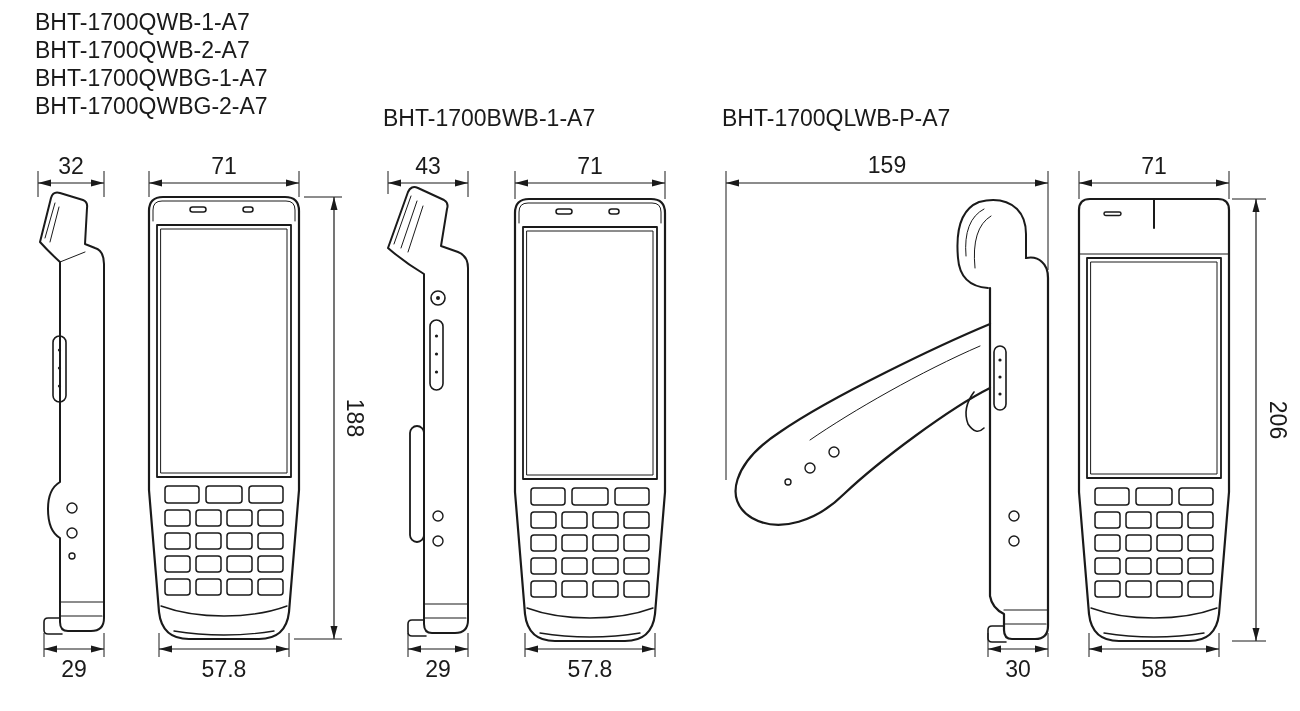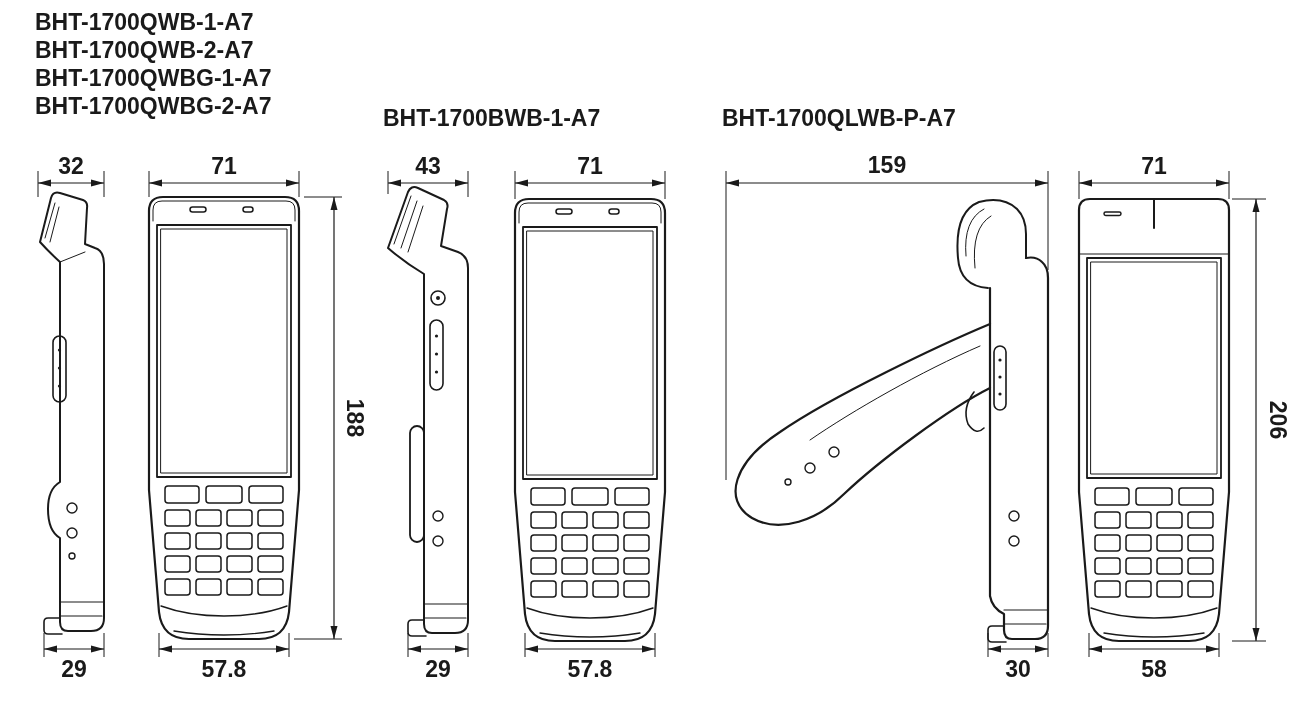--- a/index.html
+++ b/index.html
@@ -1,17 +1,17 @@
 <!DOCTYPE html>
 <html><head>
 <meta charset="utf-8">
 <style>
   html,body{margin:0;padding:0;background:#ffffff;}
   .canvas{position:relative;width:1300px;height:711px;background:#ffffff;overflow:hidden;
-          font-family:"Liberation Sans",sans-serif;font-weight:bold;}
+          font-family:"Liberation Sans",sans-serif;}
   svg{display:block;}
   text{fill:#1a1a1a;font-family:"Liberation Sans",sans-serif;}
   .model-label{font-size:23px;}
   .dim-text{font-size:23px;text-anchor:middle;}
   .ext{stroke:#1a1a1a;stroke-width:1;}
   .dimline{stroke:#1a1a1a;stroke-width:1.2;}
   .arrow{fill:#1a1a1a;stroke:none;}
 </style>
 </head>
 <body>

